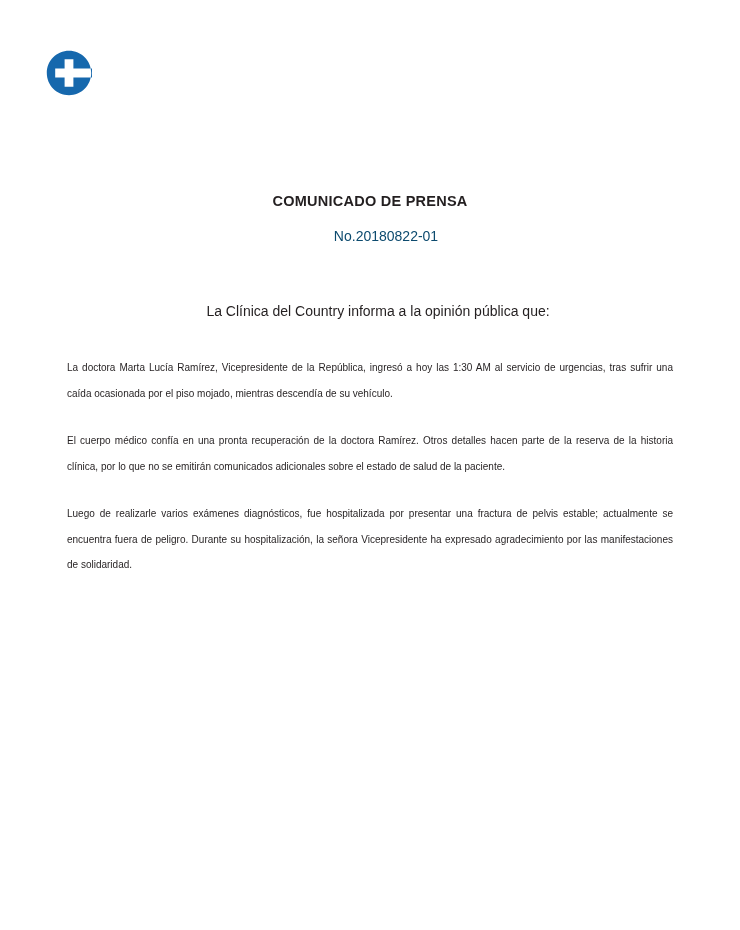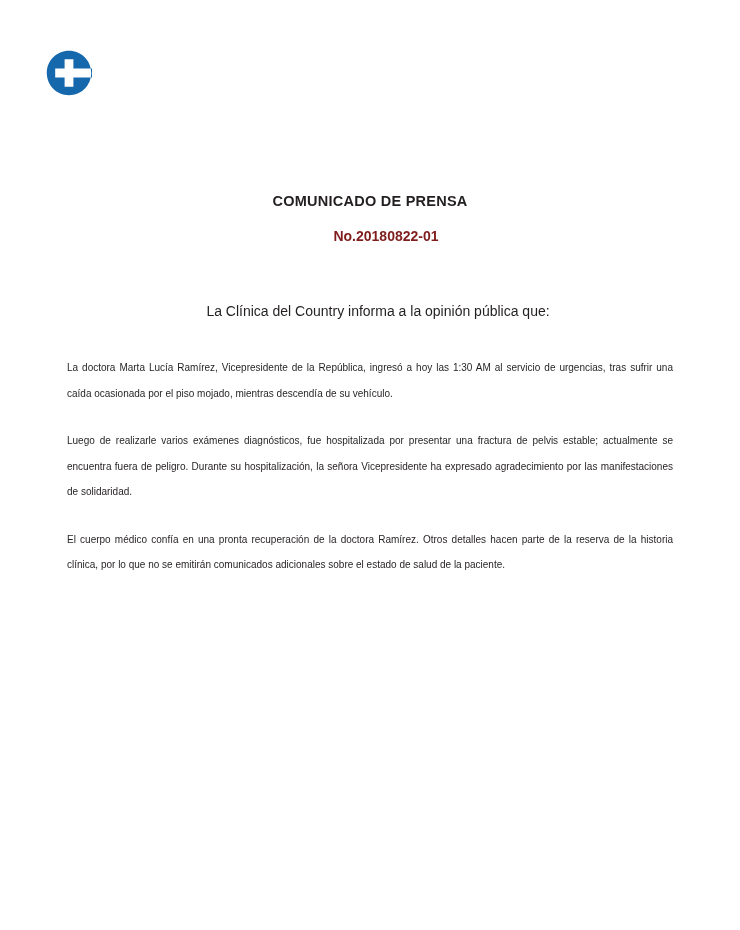--- a/index.html
+++ b/index.html
@@ -64,22 +64,22 @@
     letter-spacing: 0.25px;
     color: #231f20;
   }
   .doc-number {
     position: absolute;
     left: 0;
     right: 0;
     top: 228px;
     text-align: center;
     font-size: 14px;
-    font-weight: 700;
-    color: #7f1d1d;
+    font-weight: 400;
+    color: #0c4a6e;
     margin-left: 32px;
   }
 
   
   .intro-line {
     position: absolute;
     left: 16px;
     right: 0;
     top: 303px;
     text-align: center;
@@ -124,18 +124,18 @@
     </svg>
   </div>
 
   <div class="doc-title">COMUNICADO DE PRENSA</div>
   <div class="doc-number">No.20180822-01</div>
 
   <div class="intro-line">La Clínica del Country informa a la opinión pública que:</div>
 
   <div class="body-block">
     <p class="body-para">La doctora Marta Lucía Ramírez, Vicepresidente de la República, ingresó a hoy las 1:30 AM al servicio de urgencias, tras sufrir una caída ocasionada por el piso mojado, mientras descendía de su vehículo.</p>
+    <p class="body-para">El cuerpo médico confía en una pronta recuperación de la doctora Ramírez. Otros detalles hacen parte de la reserva de la historia clínica, por lo que no se emitirán comunicados adicionales sobre el estado de salud de la paciente.</p>
     <p class="body-para">Luego de realizarle varios exámenes diagnósticos, fue hospitalizada por presentar una fractura de pelvis estable; actualmente se encuentra fuera de peligro. Durante su hospitalización, la señora Vicepresidente ha expresado agradecimiento por las manifestaciones de solidaridad.</p>
-    <p class="body-para">El cuerpo médico confía en una pronta recuperación de la doctora Ramírez. Otros detalles hacen parte de la reserva de la historia clínica, por lo que no se emitirán comunicados adicionales sobre el estado de salud de la paciente.</p>
   </div>
 
 
 </div>
 
 </body></html>

